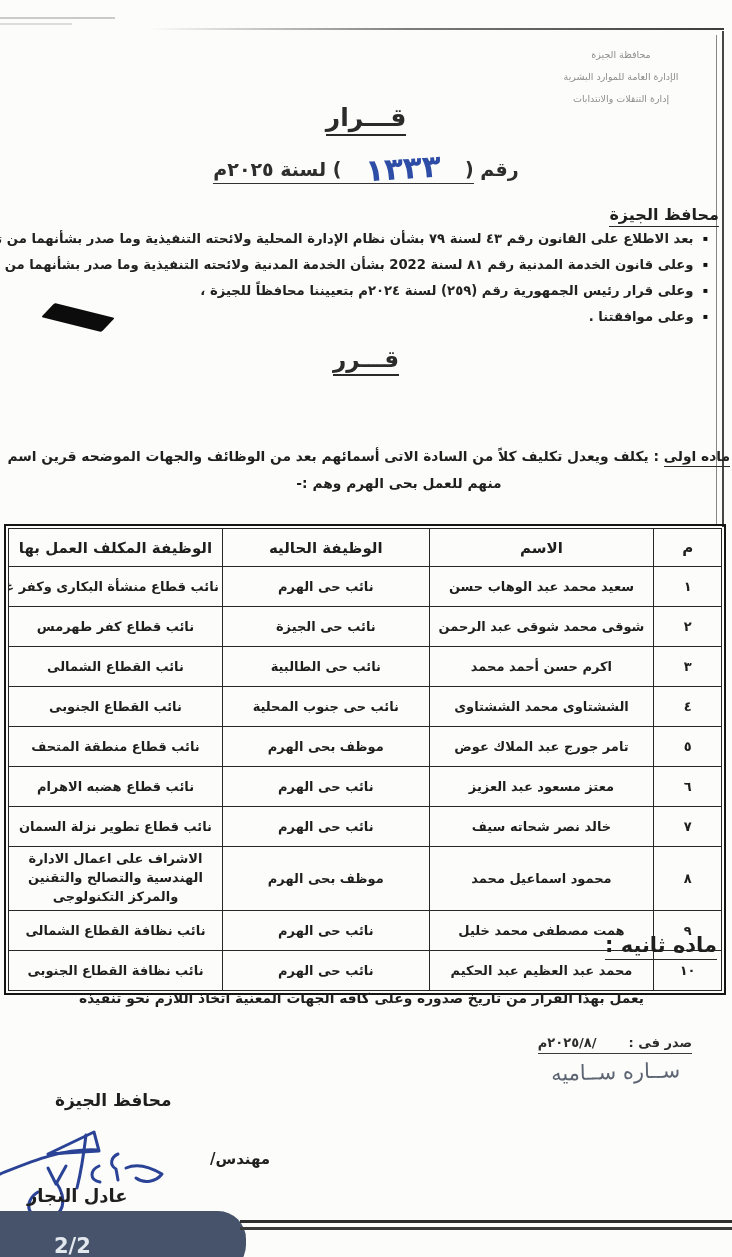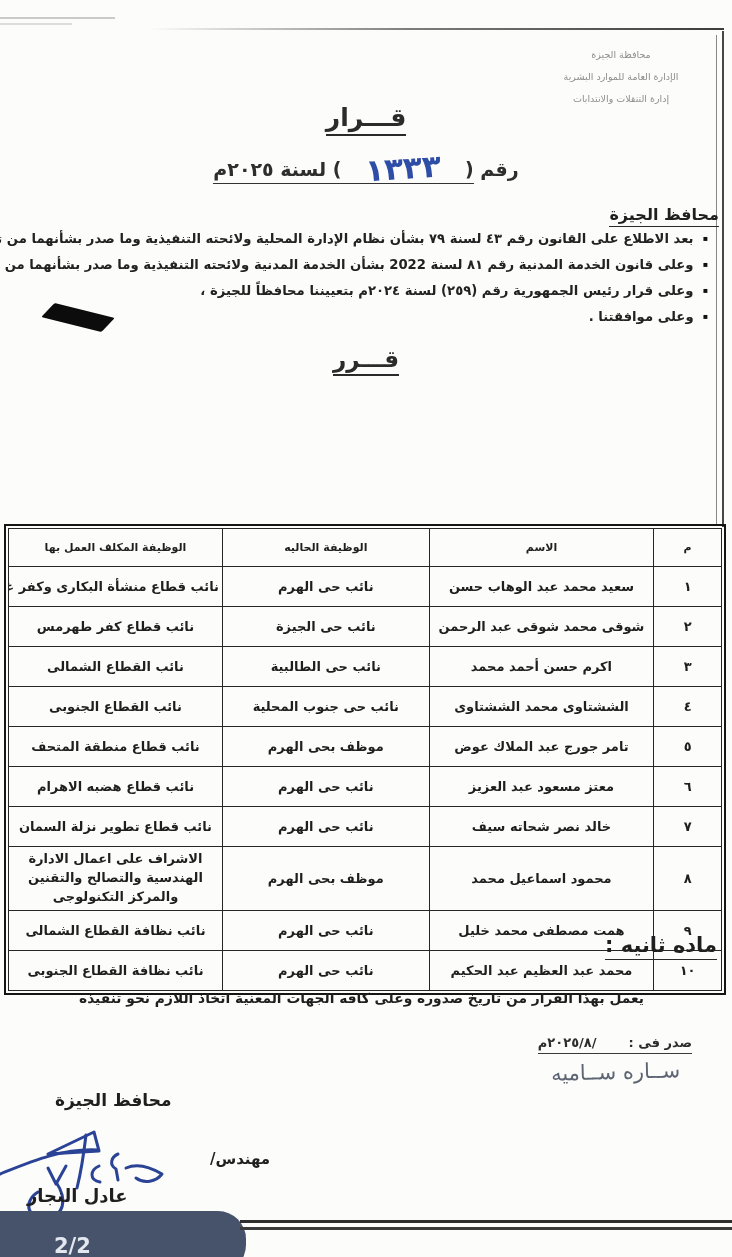--- a/index.html
+++ b/index.html
@@ -41,21 +41,21 @@
   .qarrar{top:346px;left:0;right:0;text-align:center;font-size:23px;font-weight:bold;color:#2b2b2b;}
   .qarrar .u{border-bottom-width:2px;}
   
   .article1{top:443px;right:2px;left:0;font-size:13.8px;font-weight:600;line-height:1.95;}
   .article1 .l1{text-align:right;white-space:nowrap;}
   .article1 .l2{text-align:center;transform:translateX(34px);}
   
   .table-wrap{top:524px;right:6px;left:4px;border:2px solid #151515;padding:2px;}
   table{width:100%;border-collapse:collapse;table-layout:fixed;border:1.5px solid #151515;}
   th,td{border:1px solid #262626;text-align:center;overflow:hidden;white-space:nowrap;padding:2px 3px;}
-  th{font-size:11px;font-weight:bold;height:33px;margin-top:36px;}
+  th{font-size:15px;font-weight:bold;height:33px;margin-top:36px;}
   td{font-size:13px;font-weight:600;height:35px;}
   td.wrap{white-space:normal;line-height:1.45;padding:3px 1px;}
   col.c-num{width:9.5%;} col.c-name{width:31.5%;} col.c-cur{width:29%;} col.c-asg{width:30%;}
   
   .article2-label{top:933px;right:15px;font-size:21px;font-weight:bold;}
   .article2-body{top:990px;right:88px;left:0;text-align:right;font-size:13.8px;font-weight:600;}
   
   .issued{top:1035px;right:40px;display:flex;direction:rtl;align-items:baseline;
     font-size:13px;font-weight:bold;border-bottom:1.6px solid #3a3a3a;padding-bottom:3px;color:#2d2d2d;}
   .issued .lbl{margin-left:32px;}
@@ -111,20 +111,26 @@
     <div class="item"><span class="bullet">▪</span><span>وعلى قرار رئيس الجمهورية رقم (٢٥٩) لسنة ٢٠٢٤م بتعييننا محافظاً للجيزة ،</span></div>
     <div class="item"><span class="bullet">▪</span><span>وعلى موافقتنا .</span></div>
   </div>
 
   <div class="abs ink-blob"></div>
 
   <div class="abs qarrar">
     <span class="u">قـــرر</span>
   </div>
 
+  <div class="abs article1">
+    <div class="l1">
+      <span class="u">ماده اولى</span><span> : </span><span>يكلف ويعدل تكليف كلاً من السادة الاتى أسمائهم بعد من الوظائف والجهات الموضحه قرين اسم</span>
+    </div>
+    <div class="l2">منهم للعمل بحى الهرم وهم :-</div>
+  </div>
 
   <div class="abs table-wrap">
     <table>
       <colgroup>
           <col class="c-num">
           <col class="c-name">
           <col class="c-cur">
           <col class="c-asg">
         </colgroup>
       <thead>

